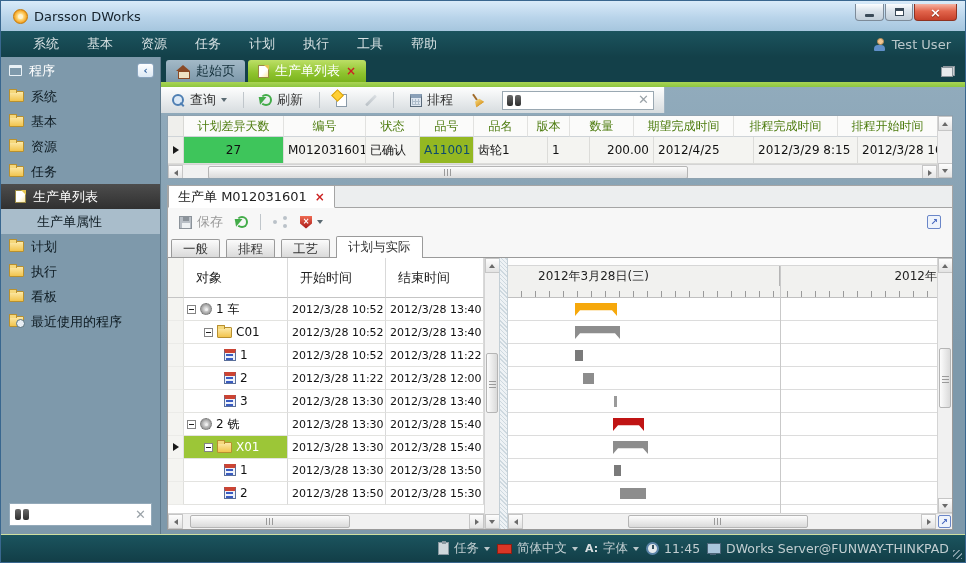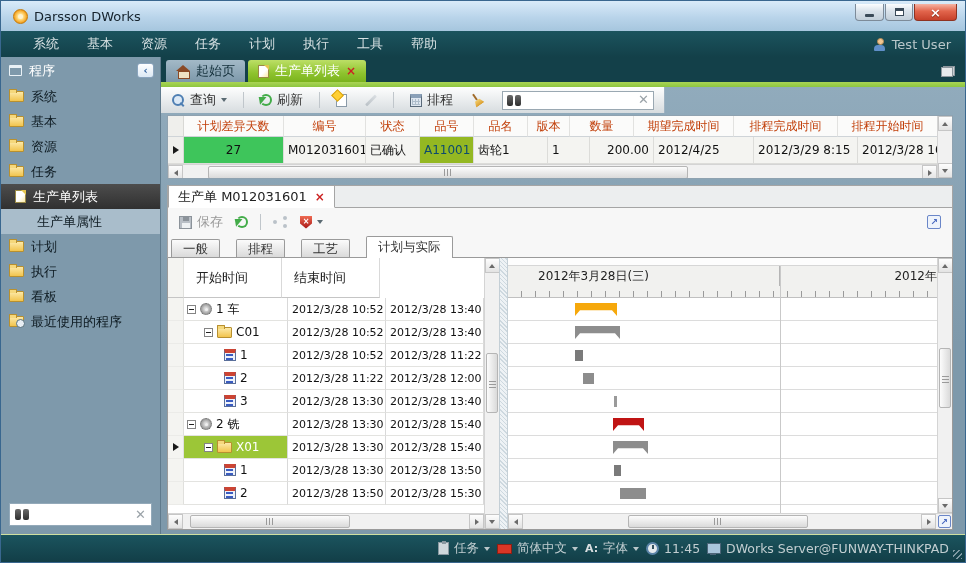--- a/index.html
+++ b/index.html
@@ -121,21 +121,21 @@
   .toolbar-light{ display:flex; align-items:center; gap:11px; padding:0 10px 0 8px; background:linear-gradient(#fefefe,#d7dcdf); border-right:1px solid #9fb3c2;}
   .tbtn{ display:flex; align-items:center; gap:5px; color:#333; font-size:13px; padding:2px 3px; border-radius:2px; cursor:default;}
   .tdiv{ width:1px; height:16px; background:#c0c6cb; margin:0 2px;}
   .tb-search{ width:152px; height:19px; background:#fff; border:1px solid #9aa8b2; display:flex; align-items:center; gap:4px; padding:0 4px; margin-left:4px;}
   .tb-search input{ border:none; outline:none; flex:1; min-width:0; font-size:12px;}
 
   
   .grid-area{ height:64px; flex:0 0 64px; margin:2px 12px 0 6px; background:#fff; border:1px solid #8fa2b0; display:flex; overflow:hidden;}
   .g-main{ flex:1; min-width:0; display:flex; flex-direction:column; overflow:hidden;}
   .g-hrow{ height:21px; flex:0 0 21px; display:flex; background:#fbfbfa; }
-  .g-hcell{ border-right:1px solid #e2e2e0; border-bottom:1px solid #cfd4d8; font-size:12px; color:#c2410c; display:flex; align-items:center; justify-content:center; flex:0 0 auto; overflow:hidden; white-space:nowrap;}
+  .g-hcell{ border-right:1px solid #e2e2e0; border-bottom:1px solid #cfd4d8; font-size:12px; color:#4d7c0f; display:flex; align-items:center; justify-content:center; flex:0 0 auto; overflow:hidden; white-space:nowrap;}
   .g-mcell{ width:16px; flex:0 0 16px; background:#efefec; border-right:1px solid #d8d8d5; border-bottom:1px solid #cfd4d8;}
   .g-drow{ height:27px; flex:0 0 27px; display:flex;}
   .g-dcell{ background:#f4f4f1; border-right:1px solid #dcdcd9; border-bottom:1px solid #dcdcd9; font-size:12px; color:#111; display:flex; align-items:center; padding:0 4px; flex:0 0 auto; overflow:hidden; white-space:nowrap;}
   .g-dmark{ width:16px; flex:0 0 16px; background:#efefec; border-right:1px solid #d8d8d5; border-bottom:1px solid #dcdcd9; display:flex; align-items:center; justify-content:center;}
 
   
   .hscroll{ height:16px; flex:0 0 16px; background:#f1f1f1; border-top:1px solid #d4d4d4; display:flex; align-items:center; position:relative; margin-top:auto;}
   .vscroll{ width:15px; flex:0 0 15px; background:#f1f1f1; border-left:1px solid #d4d4d4; display:flex; flex-direction:column; align-items:center; position:relative;}
   .sb-arrow{ width:15px; height:15px; flex:0 0 15px; display:flex; align-items:center; justify-content:center; background:linear-gradient(#fdfdfd,#e3e3e3); border:1px solid #c6c6c6;}
   .tri-l{ border-top:3px solid transparent; border-bottom:3px solid transparent; border-right:4px solid #6a6a6a;}
@@ -147,21 +147,21 @@
   .vthumb{ position:absolute; left:1px; width:12px; background:linear-gradient(90deg,#fcfcfc,#dadada); border:1px solid #b5b5b5; border-radius:2px; display:flex; align-items:center; justify-content:center;}
   .vthumb::after{ content:""; width:7px; height:9px; background:repeating-linear-gradient(0deg,#9a9a9a 0 1px,transparent 1px 3px);}
   .vscroll .sb-arrow.bottom{ margin-top:auto; }
 
   
   .lower{ flex:1; min-height:0; margin:6px 12px 4px 6px; display:flex; flex-direction:column;}
   .doc-tabbar{ height:23px; flex:0 0 23px; background:#eceeef; border:1px solid #a5a5a5; border-bottom:1px solid #a5a5a5; display:flex; align-items:flex-end; padding-left:0;}
   .doc-tab{ height:23px; margin-bottom:-1px; background:#fff; border:1px solid #a5a5a5; border-bottom:1px solid #fff; display:flex; align-items:center; gap:8px; padding:0 9px; font-size:13px; color:#222;}
   .toolbar2{ height:28px; flex:0 0 28px; background:#f7f7f7; border:1px solid #a5a5a5; border-top:none; border-bottom:none; display:flex; align-items:center; gap:7px; padding:0 8px;}
   .tbtn.disabled{ color:#9a9a9a;}
-  .subtabs{ height:22px; flex:0 0 22px; background:#f7f7f7; border-left:1px solid #a5a5a5; border-right:1px solid #a5a5a5; display:flex; align-items:flex-end; gap:16px; padding-left:3px; position:relative;}
+  .subtabs{ height:22px; flex:0 0 22px; background:#f7f7f7; border-left:1px solid #a5a5a5; border-right:1px solid #a5a5a5; display:flex; align-items:flex-end; gap:6px; padding-left:3px; position:relative;}
   .subtabs::after{ content:""; position:absolute; left:0; right:0; bottom:0; height:1px; background:#9a9a9a;}
   .subtab{ height:19px; padding:0 11px; display:flex; align-items:center; font-size:12.5px; color:#333; background:linear-gradient(#fbfbfb,#d8d8d8); border:1px solid #9a9a9a; border-bottom:none; border-radius:2px 2px 0 0;}
   .subtab.active{ height:22px; background:#fff; position:relative; z-index:2;}
   .pa-content{ flex:1; min-height:0; border:1px solid #9a9a9a; border-top:none; background:#fff; display:flex; overflow:hidden;}
 
   
   .tree-wrap{ width:331px; flex:0 0 331px; display:flex; flex-direction:column; overflow:hidden;}
   .tree-top{ flex:1; display:flex; min-height:0;}
   .tree-cols{ flex:1; min-width:0; display:flex; flex-direction:column; overflow:hidden;}
   .t-hrow{ height:40px; flex:0 0 40px; display:flex;}
@@ -433,20 +433,21 @@
             <div class="subtab active">计划与实际</div>
           </div>
 
         <div class="pa-content">
 
           <div class="tree-wrap">
             <div class="tree-top">
               <div class="tree-cols">
                 <div class="t-hrow">
                   <span class="t-mhead"></span>
+                  <span class="t-hcell" style="width:104px">对象</span>
                   <span class="t-hcell" style="width:98px">开始时间</span>
                   <span class="t-hcell" style="width:98px">结束时间</span>
                 </div>
                 <div id="tree-rows">
                     <div class="t-row">
                       <span class="t-mcell"></span>
                       <span class="t-obj" style="padding-left: 3px;">
                         <span class="expander"></span>
                         <span class="i-gearbw"></span>
                         <span>1 车</span>

